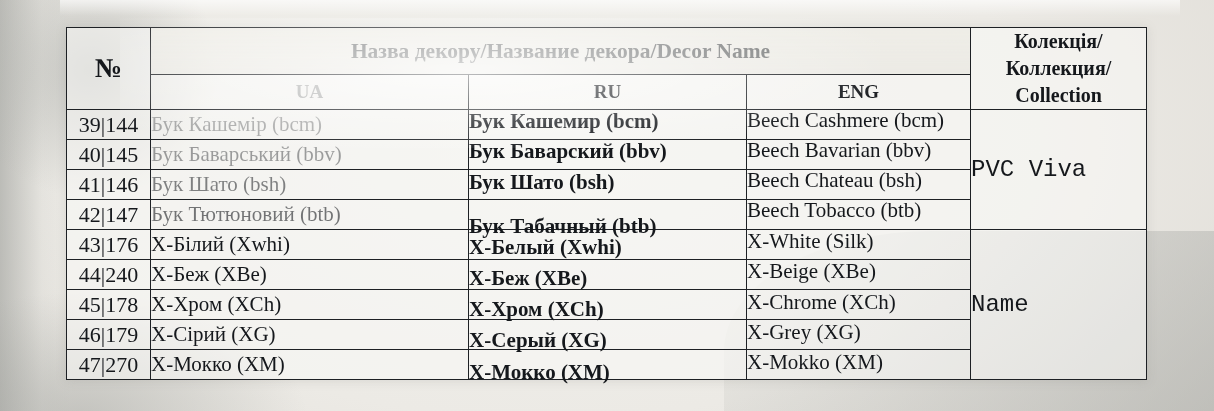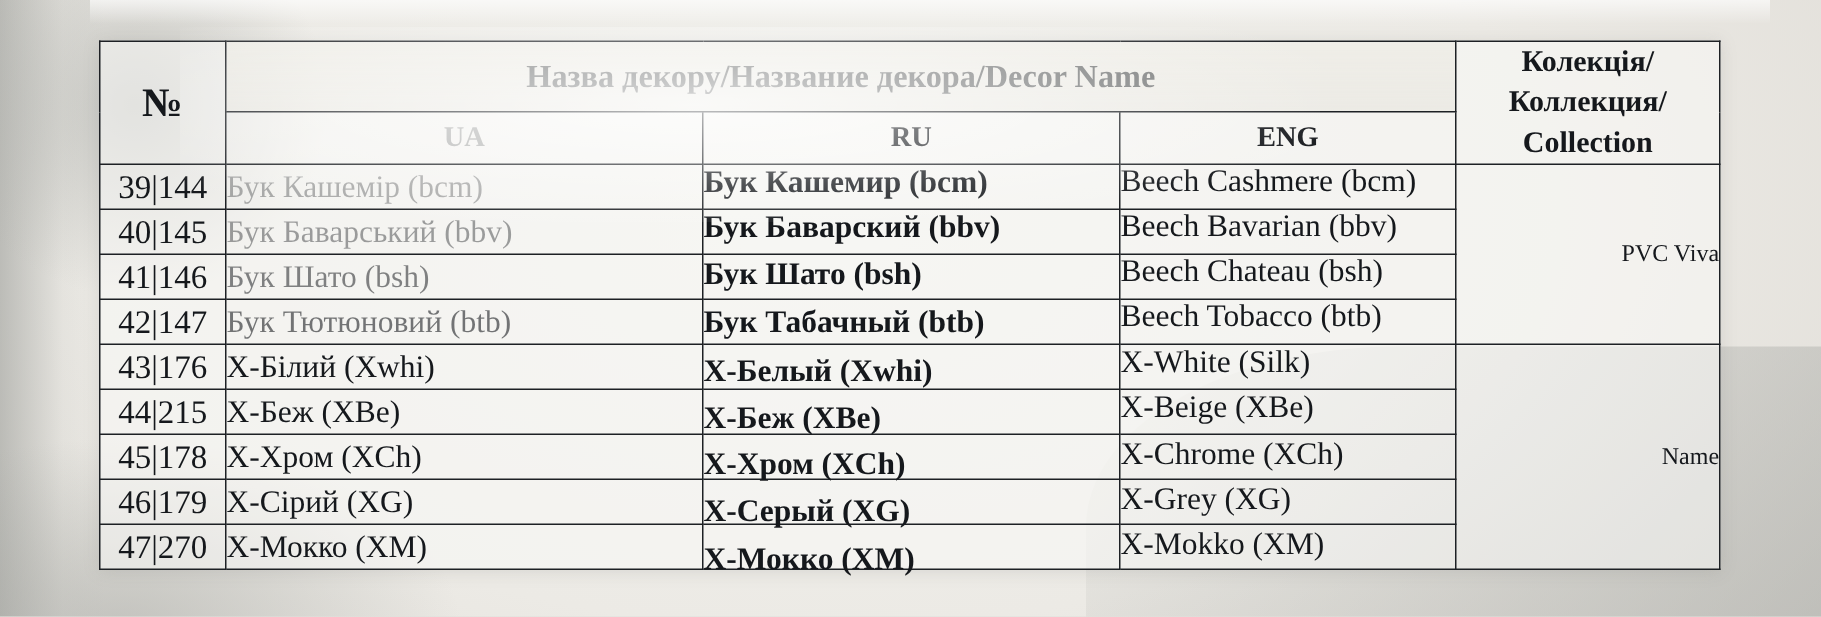--- a/index.html
+++ b/index.html
@@ -119,30 +119,31 @@
   td.name {
     font-size: 21px;
     padding: 0 0 0 8px;
     white-space: nowrap;
   }
   td.name.ru { padding-left: 12px; font-weight: bold; }
   td.name.eng { padding-left: 10px; }
   .shift-up-4 { position: relative; top: -4px; }
   .shift-up-3 { position: relative; top: -3px; }
   .shift-up-2 { position: relative; top: -2px; }
-  .shift-dn-2 { position: relative; top: 0; }
+  .shift-dn-2 { position: relative; top: 12px; }
   .shift-dn-3 { position: relative; top: 3px; margin-top: 29px; }
   .shift-dn-4 { position: relative; top: 4px; }
   .shift-dn-5 { position: relative; top: 5px; }
   .shift-dn-6 { position: relative; top: 6px; }
   .shift-dn-8 { position: relative; top: 8px; }
 
   td.collection {
-    text-align: right;
-    font-size: 16px;
+    text-align: left;
+    font-size: 24px;
+    font-family: Liberation Mono, monospace;
   }
 
   
   .faded-1 { opacity: .34; }
   .faded-2 { opacity: .40; }
   .faded-3 { opacity: .52; }
   .faded-4 { opacity: .58; }
 
   .glare {
     position: absolute;
@@ -209,21 +210,21 @@
         <td class="name eng"><span class="shift-up-4">Beech Tobacco (btb)</span></td>
       </tr>
       <tr>
         <td class="num">43|176</td>
         <td class="name">Х-Білий (Xwhi)</td>
         <td class="name ru"><span class="shift-dn-3">Х-Белый (Xwhi)</span></td>
         <td class="name eng"><span class="shift-up-3">X-White (Silk)</span></td>
         <td class="collection" rowspan="5">Name</td>
       </tr>
       <tr>
-        <td class="num">44|215</td>
+        <td class="num">44|240</td>
         <td class="name">Х-Беж (ХВе)</td>
         <td class="name ru"><span class="shift-dn-4">Х-Беж (ХВе)</span></td>
         <td class="name eng"><span class="shift-up-3">X-Beige (XBe)</span></td>
       </tr>
       <tr>
         <td class="num">45|178</td>
         <td class="name">Х-Хром (XCh)</td>
         <td class="name ru"><span class="shift-dn-5">Х-Хром (XCh)</span></td>
         <td class="name eng"><span class="shift-up-2">X-Chrome (XCh)</span></td>
       </tr>

